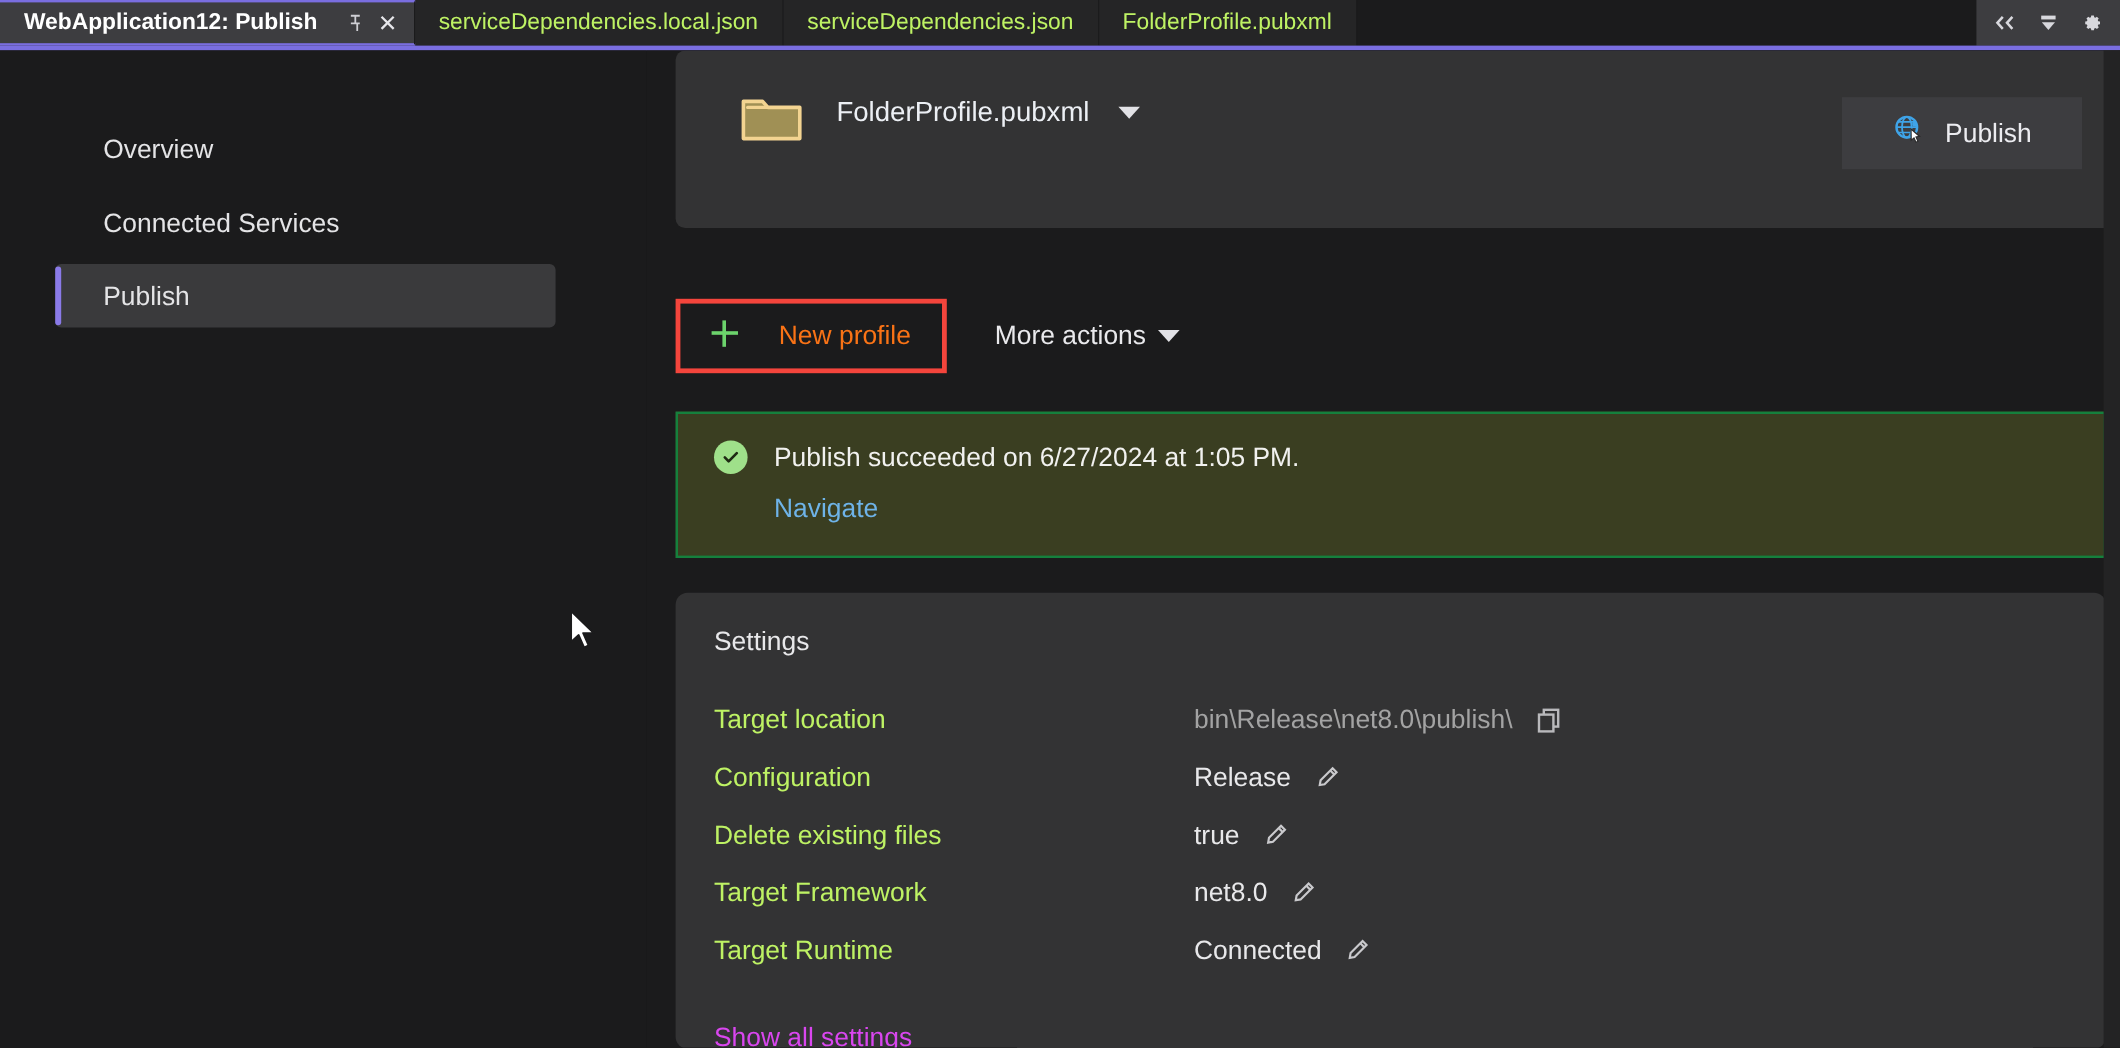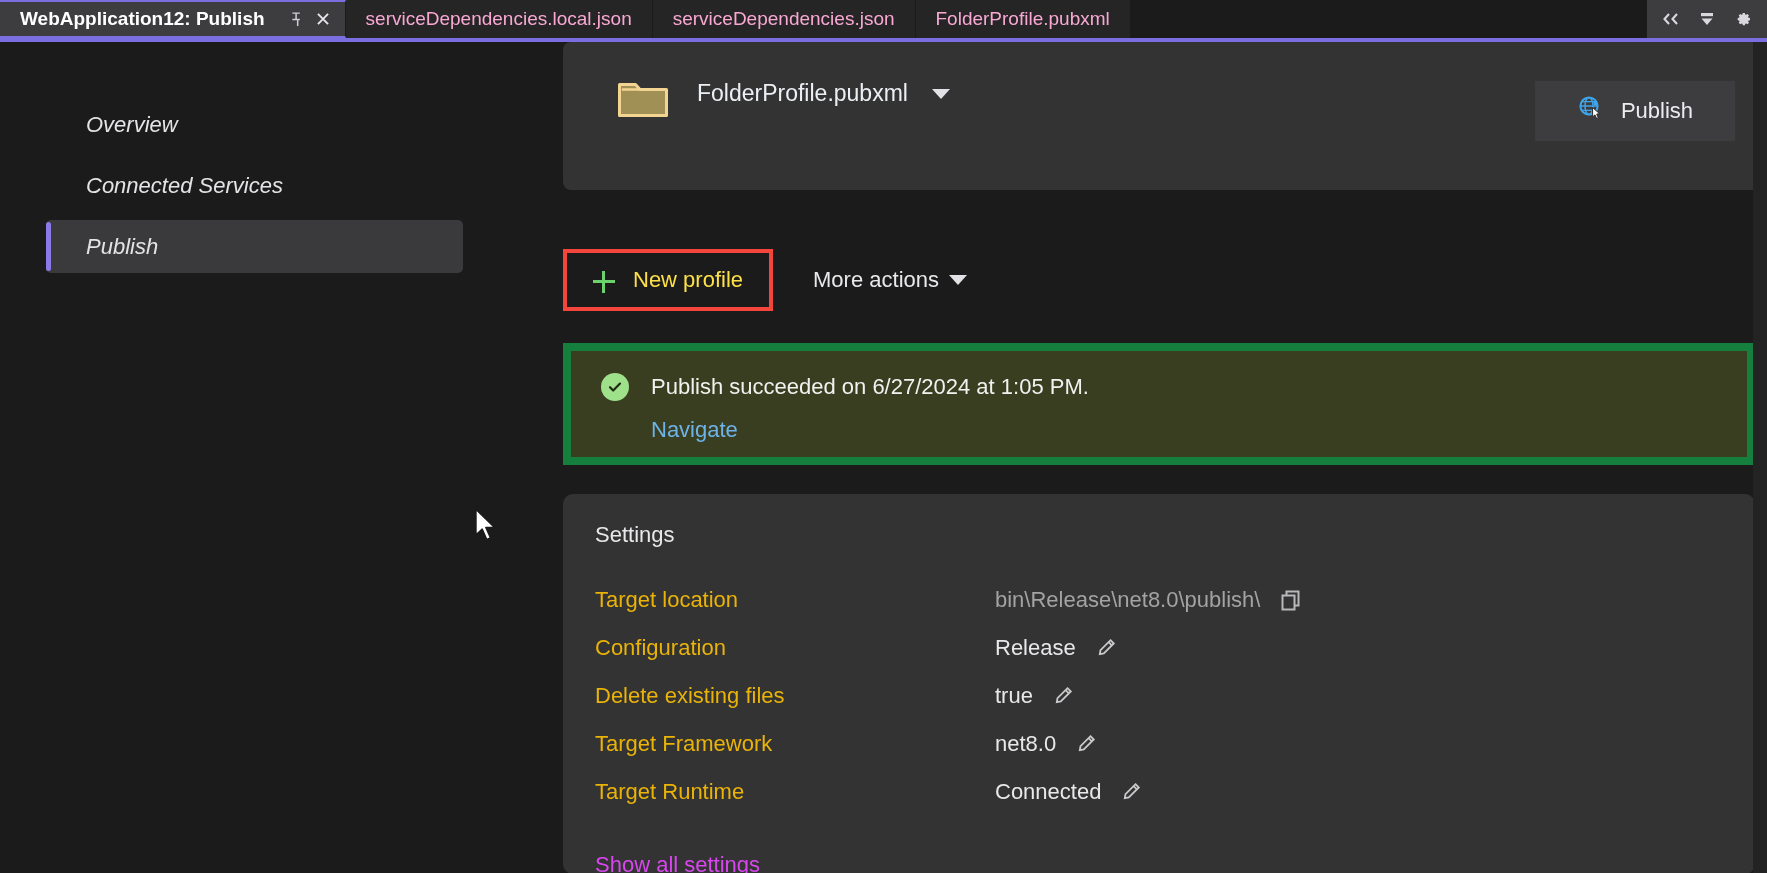--- a/index.html
+++ b/index.html
@@ -24,21 +24,21 @@
     display: flex;
     align-items: stretch;
   }
 
   .tab {
     display: flex;
     align-items: center;
     height: 38px;
     padding: 0 14px;
     font-size: 19px;
-    color: #f9a8d4;
+    color: #bef264;
     background: #252526;
     border-right: 1px solid #1b1b1c;
     white-space: nowrap;
     cursor: pointer;
   }
 
   .tab.active {
     background: #3d3d40;
     color: #ffffff;
     font-weight: bold;
@@ -101,21 +101,20 @@
   }
 
   
   .sidebar {
     position: absolute;
     top: 42px; left: 0;
     width: 539px;
     height: 831px;
     background: #1b1b1c;
     padding-top: 56px;
-    font-style: italic;
   }
 
   .nav-item {
     position: relative;
     height: 53px;
     margin: 0 76px 8px 46px;
     display: flex;
     align-items: center;
     padding-left: 40px;
     font-size: 22px;
@@ -213,25 +212,25 @@
   
   .action-row {
     position: absolute;
     top: 207px; left: 24px;
     display: flex;
     align-items: center;
   }
 
   .new-profile-btn {
     display: flex;
-    align-items: flex-end;
-    gap: 18px;
+    align-items: flex-start;
+    gap: 34px;
     padding: 14px 26px;
     font-size: 22px;
-    color: #fde047;
+    color: #f97316;
     border: 4px solid #f4453c;
     cursor: pointer;
   }
 
   .plus-icon {
     position: relative;
     width: 22px; height: 22px;
     flex: none;
   }
   .plus-icon::before, .plus-icon::after {
@@ -253,21 +252,21 @@
     cursor: pointer;
   }
 
   
   .banner {
     position: absolute;
     top: 301px; left: 24px;
     width: 1192px;
     height: 122px;
     background: #3a3e21;
-    border: 8px solid #15803d;
+    border: 2px solid #15803d;
     padding: 22px 0 0 30px;
   }
 
   .banner-row {
     display: flex;
     align-items: center;
     gap: 22px;
   }
 
   .check-circle {
@@ -313,21 +312,21 @@
 
   .setting-row {
     display: flex;
     align-items: center;
     height: 48px;
   }
 
   .setting-label {
     width: 400px;
     font-size: 22px;
-    color: #eab308;
+    color: #bef264;
     flex: none;
   }
 
   .setting-value {
     font-size: 22px;
     color: #e8e8ea;
     display: flex;
     align-items: center;
     gap: 18px;
   }

